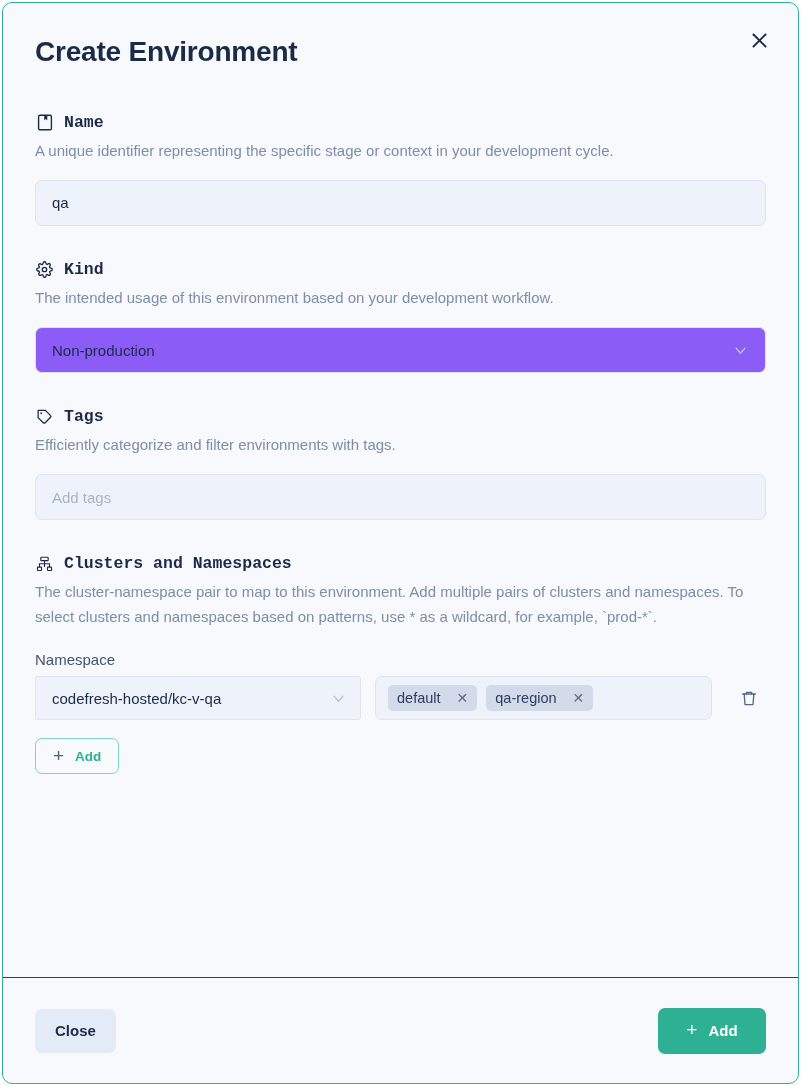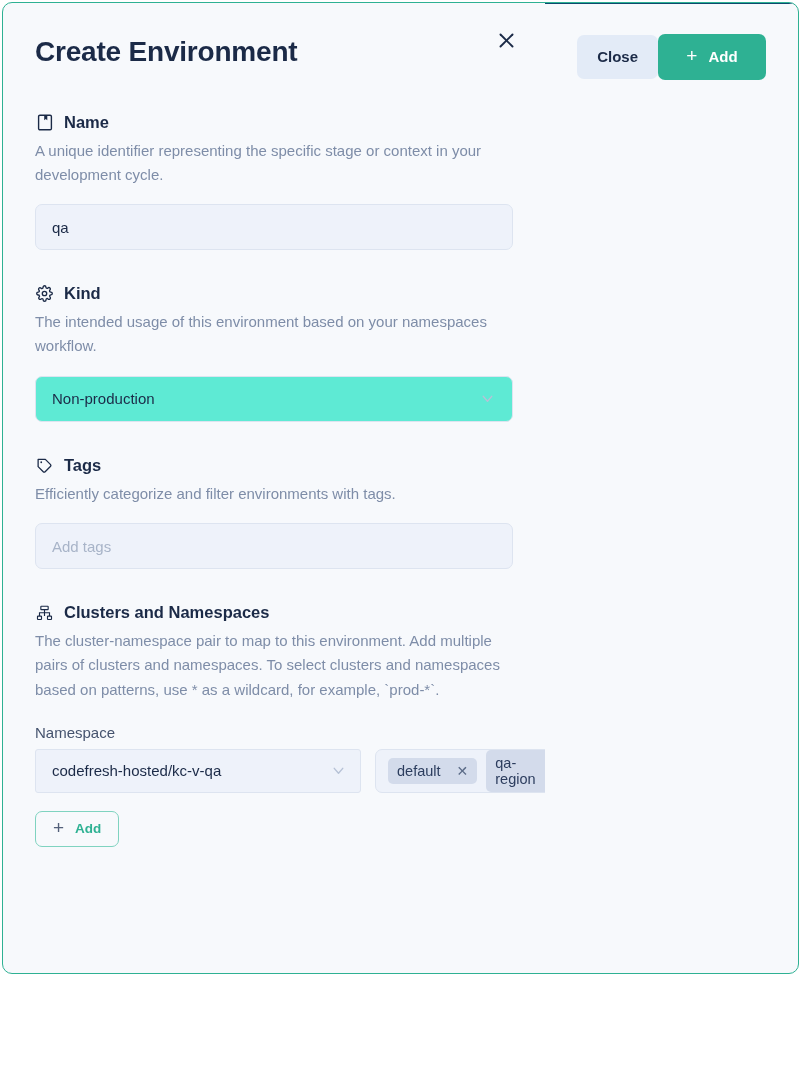--- a/index.html
+++ b/index.html
@@ -7,27 +7,27 @@
   html, body {
     width: 801px;
     height: 1086px;
     background: #ffffff;
     font-family: "Liberation Sans", sans-serif;
   }
 
   .modal {
     position: absolute;
     left: 2px; top: 2px;
-    width: 797px; height: 972px;
+    width: 797px; height: 1082px;
     background: #f7f9fc;
     border: 1.5px solid #2eb193;
     border-radius: 10px;
     overflow: hidden;
     display: flex;
-    flex-direction: row;
+    flex-direction: column;
   }
 
   .modal-body {
     flex: 1 1 auto;
     padding: 30px 32px 0 32px;
     position: relative;
     overflow: hidden;
   }
 
   .close-btn {
@@ -64,20 +64,21 @@
     width: 19px; height: 19px;
     display: flex; align-items: center; justify-content: center;
     color: #1b2a47;
     flex: 0 0 auto;
   }
   .field-icon svg { display: block; }
   .field-label {
     font-size: 16.5px;
     font-weight: bold;
     color: #1b2a47;
+    font-family: Liberation Mono, monospace;
   }
   .field-desc {
     font-size: 15px;
     color: #7e8da8;
     line-height: 1.62;
     max-width: 718px;
   }
 
   .control-wrap { margin-top: 17px; }
 
@@ -91,21 +92,21 @@
     align-items: center;
     padding: 10px 16px;
     font-size: 15px;
     color: #1b2a47;
   }
   .input-box.placeholder-style { color: #a8b4c8; }
 
   .select-box {
     width: 100%;
     height: 46px;
-    background: #5eead4;
+    background: #8b5cf6;
     border: 1px solid #dde4f0;
     border-radius: 7px;
     display: flex;
     align-items: center;
     justify-content: space-between;
     padding: 0 16px;
     font-size: 15px;
     color: #1b2a47;
     cursor: pointer;
   }
@@ -289,21 +290,21 @@
     <div class="field-block">
       <div class="field-head">
         <span class="field-icon">
           <svg width="17" height="17" viewBox="0 0 24 24" fill="none" stroke="#1b2a47" stroke-width="1.9">
             <circle cx="12" cy="12" r="3.1"></circle>
             <path d="M19.4 15a1.6 1.6 0 0 0 .32 1.77l.06.06a2 2 0 1 1-2.83 2.83l-.06-.06a1.6 1.6 0 0 0-1.77-.32 1.6 1.6 0 0 0-1 1.46V21a2 2 0 1 1-4 0v-.09A1.6 1.6 0 0 0 9.1 19.4a1.6 1.6 0 0 0-1.77.32l-.06.06a2 2 0 1 1-2.83-2.83l.06-.06a1.6 1.6 0 0 0 .32-1.77 1.6 1.6 0 0 0-1.46-1H3a2 2 0 1 1 0-4h.09A1.6 1.6 0 0 0 4.6 9.1a1.6 1.6 0 0 0-.32-1.77l-.06-.06a2 2 0 1 1 2.83-2.83l.06.06a1.6 1.6 0 0 0 1.77.32H9a1.6 1.6 0 0 0 1-1.46V3a2 2 0 1 1 4 0v.09a1.6 1.6 0 0 0 1 1.46 1.6 1.6 0 0 0 1.77-.32l.06-.06a2 2 0 1 1 2.83 2.83l-.06.06a1.6 1.6 0 0 0-.32 1.77V9a1.6 1.6 0 0 0 1.46 1H21a2 2 0 1 1 0 4h-.09a1.6 1.6 0 0 0-1.46 1z"></path>
           </svg>
         </span>
         <span class="field-label">Kind</span>
       </div>
-      <div class="field-desc">The intended usage of this environment based on your namespaces workflow.</div>
+      <div class="field-desc">The intended usage of this environment based on your development workflow.</div>
       <div class="control-wrap">
         <div class="select-box">
           <span>Non-production</span>
           <span class="chev">
             <svg width="17" height="17" viewBox="0 0 24 24" fill="none" stroke="currentColor" stroke-width="2" stroke-linecap="round" stroke-linejoin="round">
               <polyline points="6 9 12 16 18 9"></polyline>
             </svg>
           </span>
         </div>
       </div>

